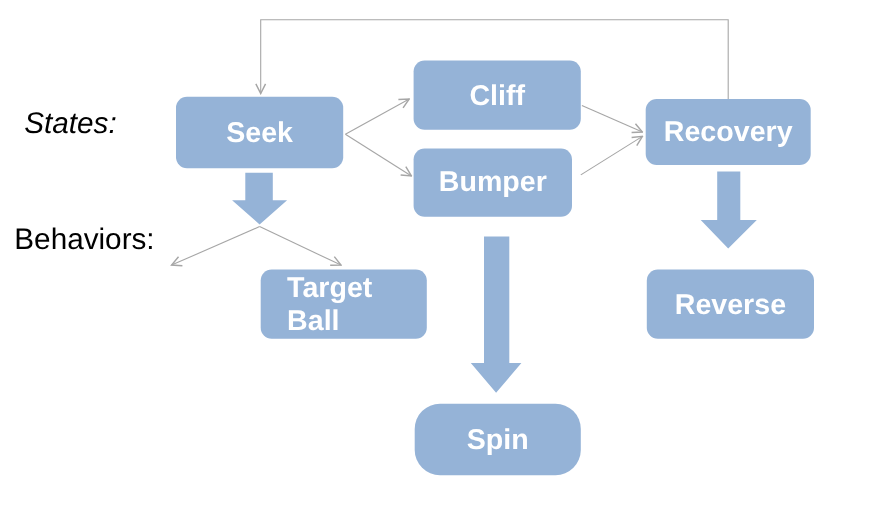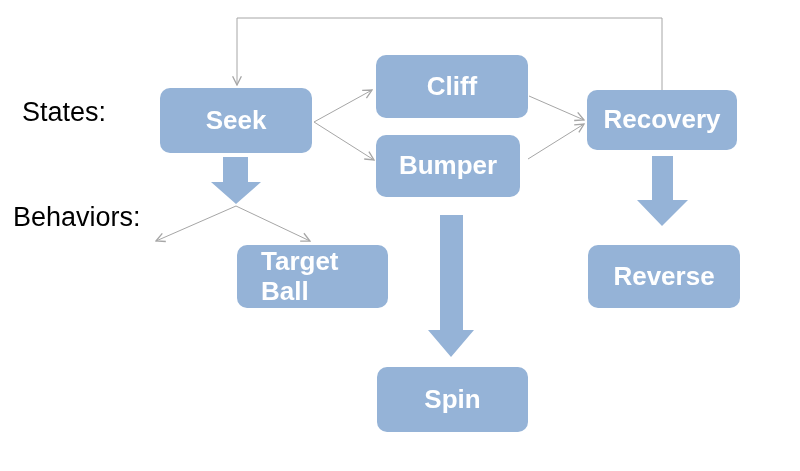--- a/index.html
+++ b/index.html
@@ -21,21 +21,21 @@
     top: 0;
     width: 800px;
     height: 471px;
   }
   .section-label {
     position: absolute;
     font-size: 27px;
     color: #000000;
     white-space: nowrap;
   }
-  #label-states    { left: 22px; top: 97px; }
+  #label-states    { left: 22px; top: 97px; font-style: italic; }
   #label-behaviors { left: 13px; top: 202px; }
   .node {
     position: absolute;
     background: #95B3D7;
     color: #FFFFFF;
     font-weight: bold;
     font-size: 26px;
     border-radius: 10px;
     display: flex;
     align-items: center;
@@ -44,21 +44,21 @@
     line-height: 1.12;
     box-sizing: border-box;
   }
   #node-seek        { left: 160px; top:  88px; width: 152px; height: 65px; }
   #node-cliff       { left: 376px; top:  55px; width: 152px; height: 63px; }
   #node-bumper      { left: 376px; top: 135px; width: 144px; height: 62px; }
   #node-recovery    { left: 587px; top:  90px; width: 150px; height: 60px; }
   #node-wander      { left:  77px; top: 245px; width: 151px; height: 63px; }
   #node-target-ball { left: 237px; top: 245px; width: 151px; height: 63px; padding: 4px 24px; }
   #node-reverse     { left: 588px; top: 245px; width: 152px; height: 63px; }
-  #node-spin        { left: 377px; top: 367px; width: 151px; height: 65px; }
+  #node-spin        { left: 377px; top: 367px; width: 151px; height: 65px; border-radius: 23px; }
 </style>
 </head>
 <body>
 
 <div id="canvas">
 
   <svg id="connector-layer" viewBox="0 0 800 471" xmlns="http://www.w3.org/2000/svg">
     <defs>
       <marker id="arrowhead" viewBox="0 0 10 10" refX="9" refY="5" markerWidth="11" markerHeight="11" orient="auto" markerUnits="userSpaceOnUse">
         <path d="M1,1 L9,5 L1,9" fill="none" stroke="#A6A6A6" stroke-width="1.2"></path>

